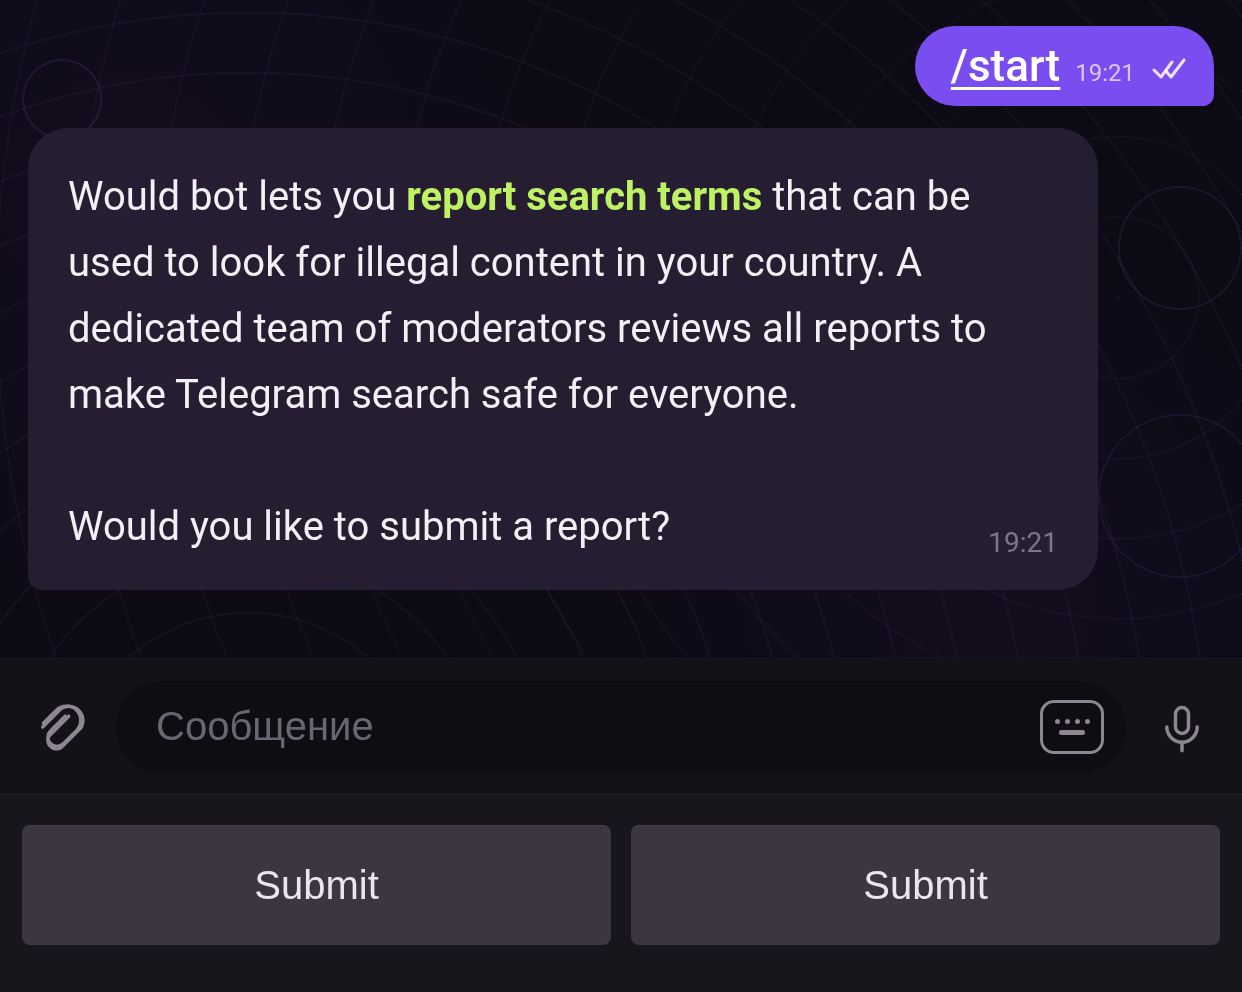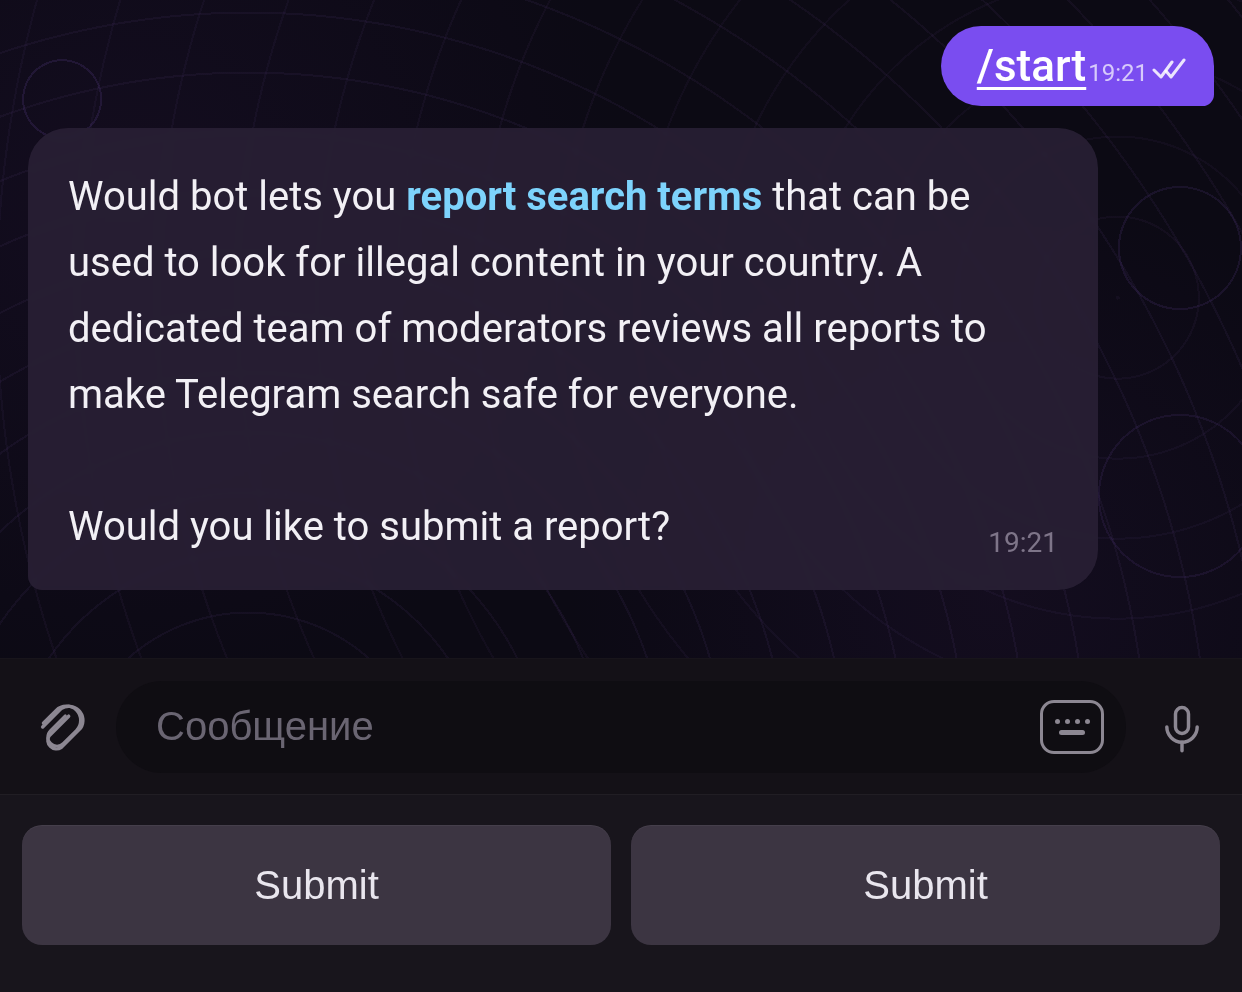--- a/index.html
+++ b/index.html
@@ -53,21 +53,21 @@
     margin-top: 6px;
   }
   .bubble-out {
     background: #7a4df0;
     color: #fff;
     border-radius: 42px;
     border-bottom-right-radius: 12px;
     padding: 18px 28px 18px 36px;
     display: flex;
     align-items: baseline;
-    gap: 2px;
+    gap: 15px;
     position: relative;
   }
   .bubble-out .cmd {
     font-size: 44px;
     font-weight: 500;
     text-decoration: underline;
     text-underline-offset: 6px;
     text-decoration-thickness: 3px;
     line-height: 1;
   }
@@ -91,21 +91,21 @@
     border-radius: 40px;
     border-bottom-left-radius: 14px;
     padding: 36px 40px 30px 40px;
     max-width: 1070px;
     color: #f2f0f5;
     font-size: 40px;
     line-height: 1.65;
     position: relative;
   }
   .bubble-in .para2 { margin-top: 72px; display: inline; }
-  .bubble-in b { font-weight: 700; color: #7dd3fc; text-align: right; }
+  .bubble-in b { font-weight: 700; color: #bef264; text-align: right; }
   .bubble-in .time-in {
     position: absolute;
     right: 40px;
     bottom: 24px;
     font-size: 28px;
     color: rgba(200,190,210,0.55);
   }
 
   
   .input-bar {
@@ -170,21 +170,21 @@
     border-top: 1px solid rgba(255,255,255,0.04);
     padding: 30px 22px;
     display: flex;
     gap: 20px;
   }
   .kbd-btn {
     flex: 1;
     height: 120px;
     background: #3c3542;
     border: none;
-    border-radius: 20px;
+    border-radius: 8px;
     color: #e9e6ee;
     font-size: 40px;
     font-weight: 400;
     cursor: pointer;
     box-shadow: inset 0 1px 0 rgba(255,255,255,0.05);
   }
 </style>
 </head>
 <body>
 

